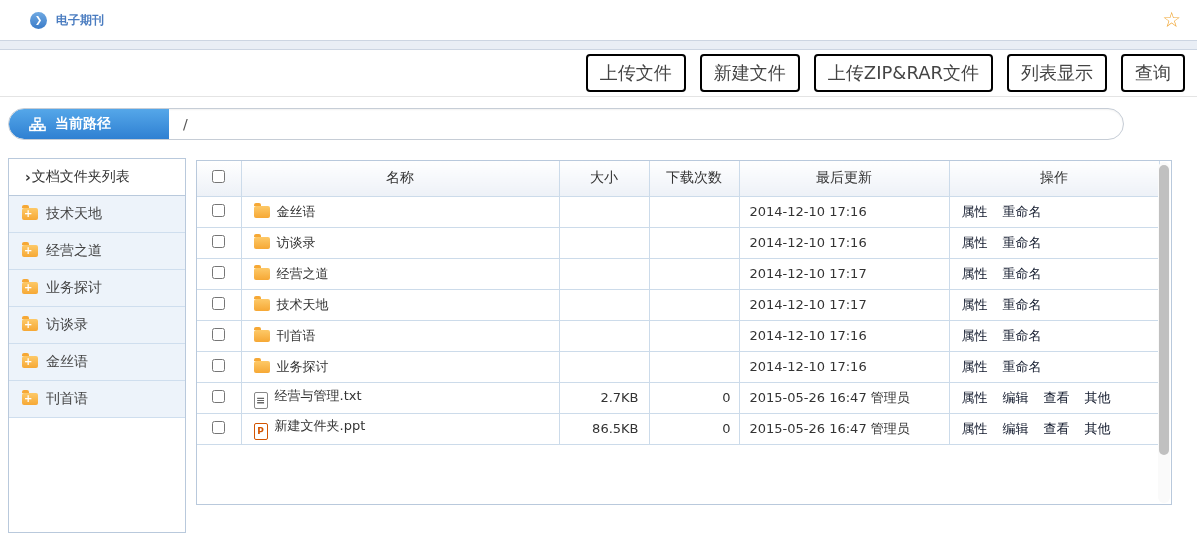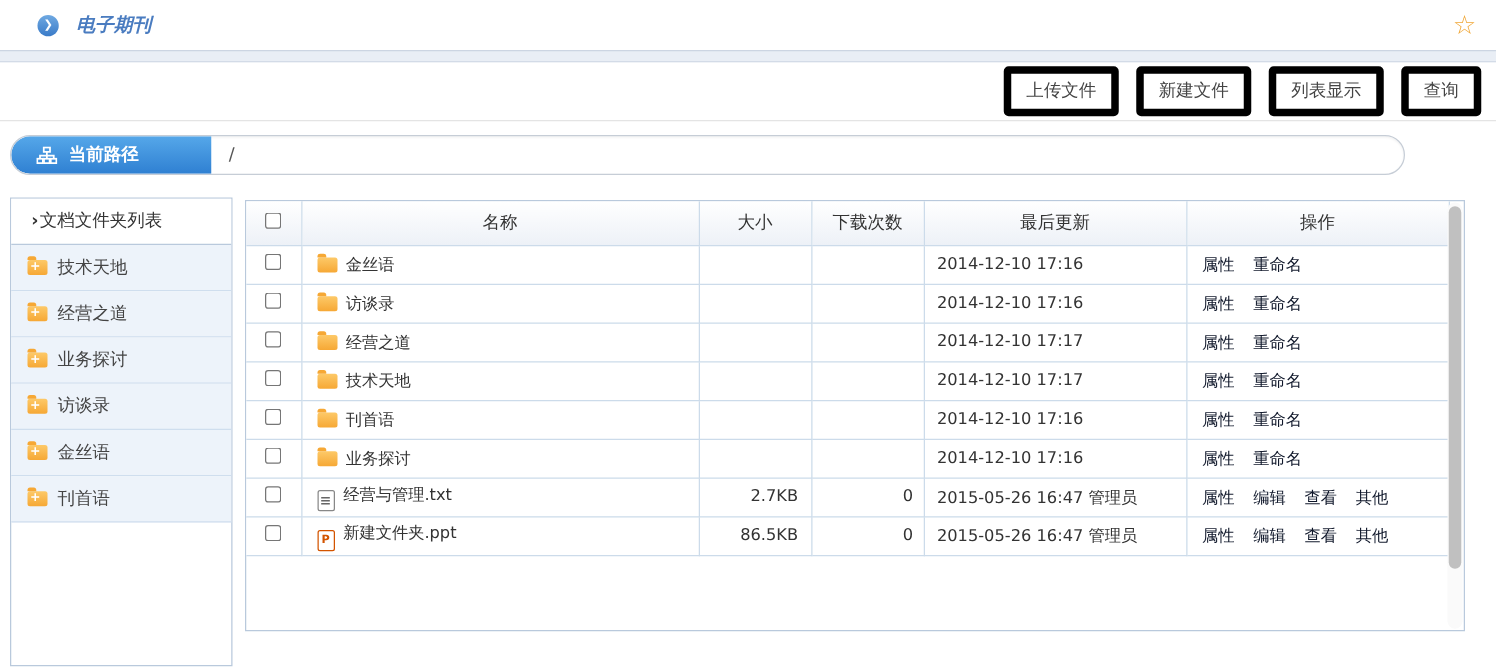--- a/index.html
+++ b/index.html
@@ -4,30 +4,30 @@
 <style>
   * { box-sizing: border-box; margin: 0; padding: 0; }
   html,body { width:1197px; height:536px; overflow:hidden; background:#fff;
     font-family:"DejaVu Sans","Liberation Sans",sans-serif; }
 
   
   .titlebar{ height:40px; display:flex; align-items:center; padding:0 16px 0 30px; background:#fff; }
   .title-icon{ width:17px; height:17px; border-radius:50%;
     background:linear-gradient(#6fa9e2,#3a7bc8); color:#fff; font-size:9px; font-weight:bold;
     display:flex; align-items:center; justify-content:center; }
-  .title{ font-size:15px; font-weight:bold; color:#4a7cc0; margin-left:14px;font-style:italic; }
+  .title{ font-size:12px; font-weight:bold; color:#4a7cc0; margin-left:9px; }
   .star{ margin-left:auto; font-size:21px; color:#f0a737; line-height:1; cursor:pointer; }
 
   .band{ height:10px; background:#e9eef5; border-top:1px solid #ccd5e2; border-bottom:1px solid #ccd5e2; }
 
   
   .toolbar{ height:47px; display:flex; align-items:center; justify-content:flex-end;
     padding-right:12px; border-bottom:1px solid #e4e4e4; background:#fff; }
-  .tb-btn{ margin-left:14px; padding:5px 12px; font-size:14px; color:#444;
-    background:#fff; border:6px solid #000000; border-radius:4px; cursor:pointer;
+  .tb-btn{ margin-left:14px; padding:5px 12px; font-size:18px; color:#444;
+    background:#fff; border:2px solid #000000; border-radius:4px; cursor:pointer;
     font-family:inherit; white-space:nowrap; }
 
   
   .pathrow{ padding:11px 1px 0 8px; height:61px;text-align:center; }
   .path-pill{ width:1116px; height:32px; border:1px solid #c6cdd6; border-radius:16px;
     display:flex; overflow:hidden; box-shadow:inset 0 1px 2px rgba(0,0,0,.06); background:#fff; }
   .path-badge{ width:160px; background:linear-gradient(#55a7e9,#2f80d2); color:#fff;
     font-size:14px; font-weight:bold; display:flex; align-items:center; gap:9px;
     padding-left:20px; border-radius:16px 0 0 16px; flex-shrink:0; }
   .path-value{ flex:1; display:flex; align-items:center; padding-left:14px;
@@ -86,20 +86,21 @@
   <span class="title-icon">❯</span>
   <span class="title">电子期刊</span>
   <span class="star">☆</span>
 </header>
 
 <div class="band"></div>
 
 <div class="toolbar" id="toolbar">
     <button class="tb-btn">上传文件</button>
     <button class="tb-btn">新建文件</button>
+    <button class="tb-btn">上传ZIP&amp;RAR文件</button>
     <button class="tb-btn">列表显示</button>
     <button class="tb-btn">查询</button>
   </div>
 
 <div class="pathrow">
   <div class="path-pill">
     <div class="path-badge">
       <svg width="17" height="15" viewBox="0 0 17 15">
         <g stroke="#fff" stroke-width="1.4" fill="none">
           <rect x="6" y="1" width="5" height="3.5"></rect>

